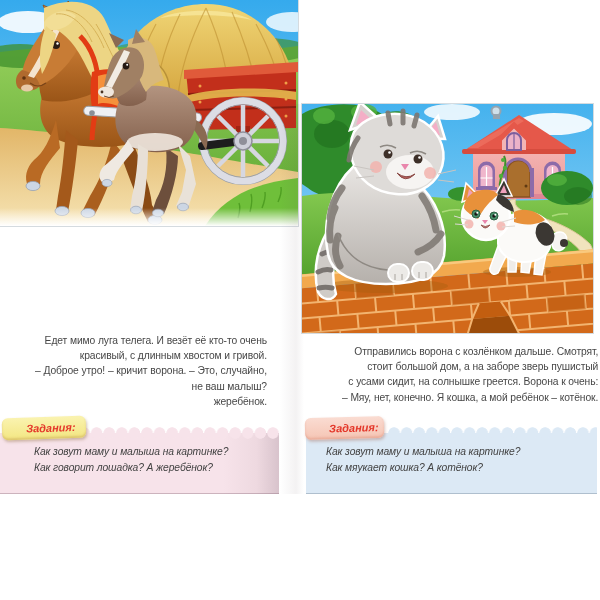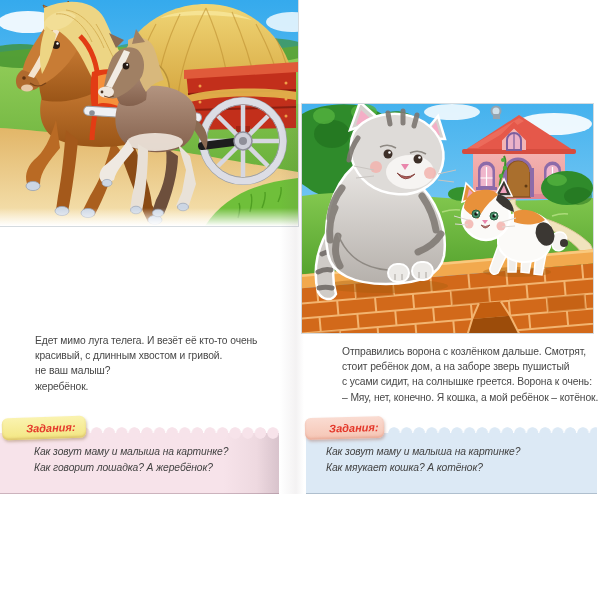--- a/index.html
+++ b/index.html
@@ -2,21 +2,21 @@
 <html lang="ru"><head>
 <meta charset="utf-8">
 <style>
   html,body{margin:0;padding:0;background:#ffffff;}
   body{width:600px;height:600px;position:relative;overflow:hidden;
        font-family:"Liberation Sans","DejaVu Sans",sans-serif;}
   .illo{position:absolute;box-shadow:0 0 0 1px rgba(145,160,172,.38);background:#bfe2f2;}
   .illo svg{display:block;}
   .illo-left{left:0;top:104;width:298px;height:226px;}
   .illo-right{left:302px;top:104px;width:291px;height:229px;}
-  .story{position:absolute;color:#474747;font-size:10.3px;line-height:15.2px;letter-spacing:-.1px;}
+  .story{position:absolute;color:#474747;font-size:10.3px;line-height:15.2px;letter-spacing:-.1px;text-align:right;}
   .story-left{left:35px;top:333px;}
   .story-right{left:342px;top:344px;}
   .line{display:block;white-space:nowrap;}
   .panel{position:absolute;top:433px;height:60px;}
   .panel-left{left:0;width:279px;
     background:linear-gradient(90deg,#f7e3ea 0%,#f7e3ea 80%,#eed9e0 92%,#d8c3cc 100%);
     border-bottom:1px solid rgba(150,120,135,.45);}
   .panel-right{left:306px;width:291px;background:#dce9f5;
     border-bottom:1px solid rgba(120,140,160,.45);}
   .scallop{position:absolute;top:427px;height:12px;background-repeat:repeat-x;background-size:12.6px 12px;}
@@ -441,37 +441,38 @@
           <path d="M200,118 L214,114"></path>
           <path d="M200,123 L213,122"></path>
     </g>
   </g>
 </svg>
 </div>
 
 <div class="story story-left">
   <span class="line">Едет мимо луга телега. И везёт её кто-то очень</span>
   <span class="line">красивый, с длинным хвостом и гривой.</span>
+  <span class="line">– Доброе утро! – кричит ворона. – Это, случайно,</span>
   <span class="line">не ваш малыш?</span>
   <span class="line">жеребёнок.</span>
 </div>
 
 <div class="panel panel-left"></div>
 <div class="scallop scallop-left"></div>
 <div class="banner banner-left">
   <span>Задания:</span>
 </div>
 <div class="questions questions-left">
   <span class="line">Как зовут маму и малыша на картинке?</span>
   <span class="line">Как говорит лошадка? А жеребёнок?</span>
 </div>
 
 <div class="story story-right">
   <span class="line">Отправились ворона с козлёнком дальше. Смотрят,</span>
-  <span class="line">стоит ребёнок дом, а на заборе зверь пушистый</span>
+  <span class="line">стоит большой дом, а на заборе зверь пушистый</span>
   <span class="line">с усами сидит, на солнышке греется. Ворона к очень:</span>
   <span class="line">– Мяу, нет, конечно. Я кошка, а мой ребёнок – котёнок.</span>
 </div>
 
 <div class="panel panel-right"></div>
 <div class="scallop scallop-right"></div>
 <div class="banner banner-right">
   <span>Задания:</span>
 </div>
 <div class="questions questions-right">

